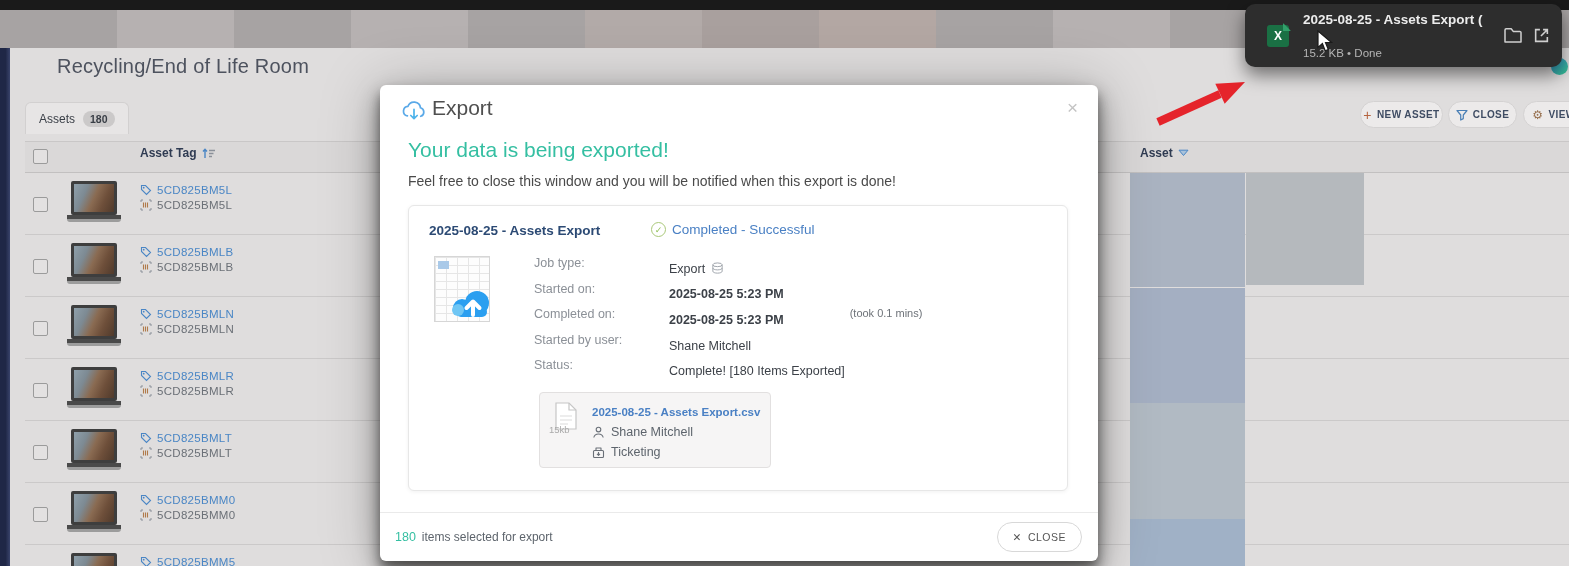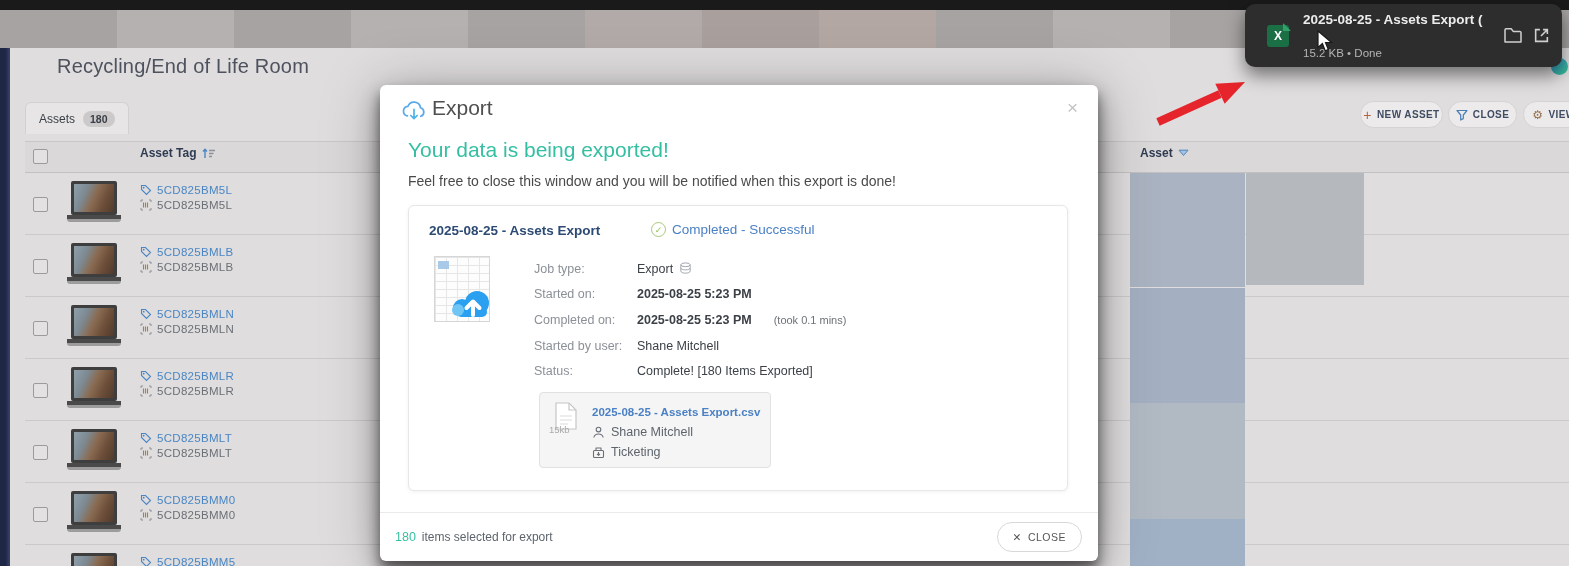--- a/index.html
+++ b/index.html
@@ -106,25 +106,25 @@
     font-size:13.5px; color:#4a80c4; }
   .chk { width:15px; height:15px; border:1.5px solid #a9c878; border-radius:50%; color:#8fbf53;
     font-size:9px; font-weight:bold; display:flex; align-items:center; justify-content:center; }
   .sheet { position:absolute; left:25px; top:50px; width:56px; height:66px; background:#fdfdfd;
     border:1px solid #d6d6d6;
     background-image:linear-gradient(#e6e6e6 1px,transparent 1px),linear-gradient(90deg,#e6e6e6 1px,transparent 1px);
     background-size:11px 8px; }
   .sheet-cell { position:absolute; left:3px; top:4px; width:11px; height:8px; background:#a9c9e8; }
   .sheet-cloud { position:absolute; left:14px; top:30px; }
   .fields { position:absolute; left:125px; top:50px; }
-  .frow { display:flex; align-items:center; height:25.6px; }
+  .frow { display:flex; height:25.6px;gap:32px; }
   .flabel { width:103px; font-size:12.5px; color:#8b9097; }
   .fvalue { font-size:12.5px; color:#3c4148; display:flex; align-items:center; gap:6px; }
   .fvalue.bold { font-weight:600; }
-  .fnote { font-size:11px; color:#6d7278; margin-left:22px; }
+  .fnote { font-size:11px; color:#6d7278; margin-left:34px; }
 
   .gauge { position:absolute; left:450px; top:24px; width:192px; height:104px; }
   .gauge-val { position:absolute; left:0; right:0; top:55px; text-align:center;
     font-size:27px; font-weight:600; color:#101010; }
 
   .filecard { position:absolute; left:130px; top:186px; width:232px; height:76px; background:#f6f5f5;
     border:1px solid #e2e0e0; border-radius:4px; }
   .doc { position:absolute; left:14px; top:9px; }
   .doc-size { position:absolute; left:9px; top:31px; font-size:9.5px; color:#aaaaaa; }
   .fc-name { position:absolute; left:52px; top:13px; font-size:11.5px; font-weight:600; color:#4a80c4;

